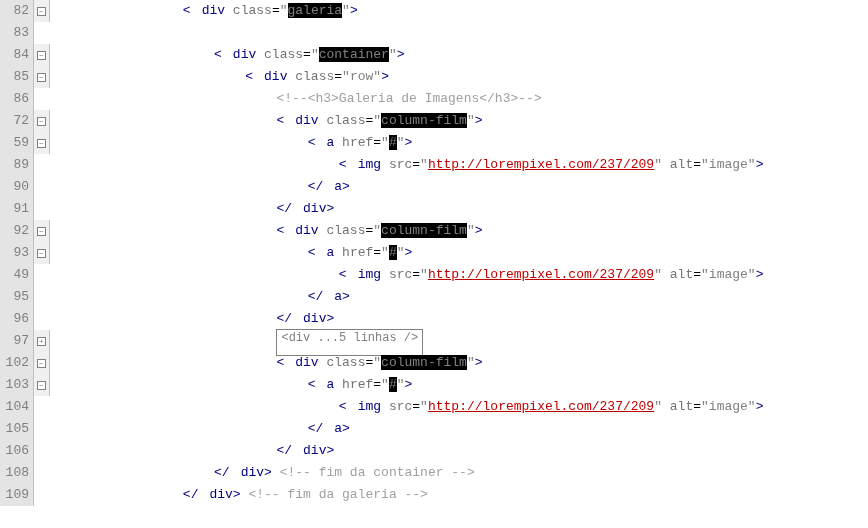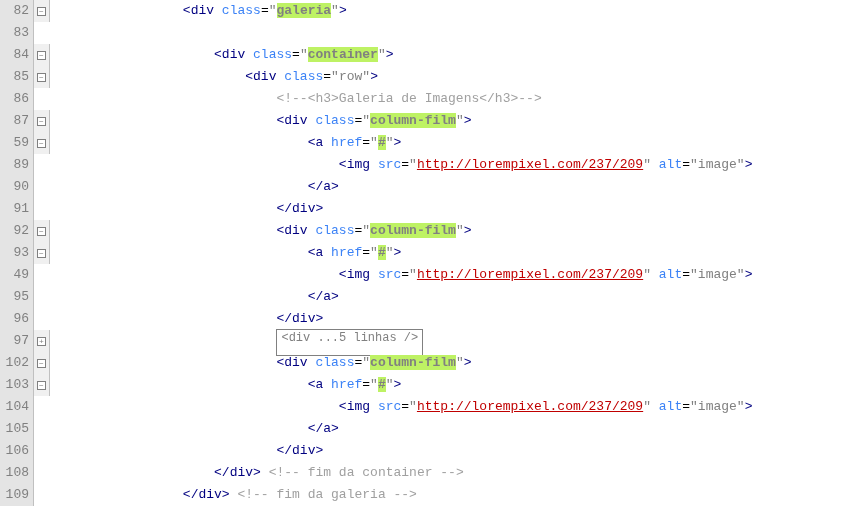--- a/index.html
+++ b/index.html
@@ -60,24 +60,24 @@
     bottom: 0;
     width: 1px;
     background: #c0c0c0;
   }
   .code {
     padding-left: 8px;
     flex: 0 0 auto;
   }
   .indent { display: inline-block; white-space: pre; }
   .tag { color: #000080; }
-  .tagname { color: #000080; }
-  .attrname { color: #3b82f6; }
+  .tagname { color: #000080; margin-left: 11px; }
+  .attrname { color: #737373; }
   .attrval { color: #808080; }
-  .attrval.hl { background: #bef264; font-weight: bold; }
+  .attrval.hl { background: #000000; }
   .string-url { color: #c00000; text-decoration: underline; }
   .quote { color: #808080; }
   .text { color: #000000; }
   .comment { color: #a0a0a0; }
   .collapsed-summary {
     display: inline-block;
     border: 1px solid #808080;
     padding: 0 4px;
     color: #808080;
     font-size: 12px;
@@ -108,21 +108,21 @@
       <div class="lineno">85</div>
       <div class="fold-col"><span class="fold-box">−</span></div>
       <div class="code"><span class="indent">                        </span><span class="tag">&lt;</span><span class="tagname">div</span><span class="text"> </span><span class="attrname">class</span><span class="text">=</span><span class="quote">"</span><span class="attrval">row</span><span class="quote">"</span><span class="tag">&gt;</span></div>
     </div>
     <div class="line">
       <div class="lineno">86</div>
       <div class="fold-col fold-line"></div>
       <div class="code"><span class="indent">                            </span><span class="comment">&lt;!--&lt;h3&gt;Galeria de Imagens&lt;/h3&gt;--&gt;</span></div>
     </div>
     <div class="line">
-      <div class="lineno">87</div>
+      <div class="lineno">72</div>
       <div class="fold-col"><span class="fold-box">−</span></div>
       <div class="code"><span class="indent">                            </span><span class="tag">&lt;</span><span class="tagname">div</span><span class="text"> </span><span class="attrname">class</span><span class="text">=</span><span class="quote">"</span><span class="attrval hl">column-film</span><span class="quote">"</span><span class="tag">&gt;</span></div>
     </div>
     <div class="line">
       <div class="lineno">59</div>
       <div class="fold-col"><span class="fold-box">−</span></div>
       <div class="code"><span class="indent">                                </span><span class="tag">&lt;</span><span class="tagname">a</span><span class="text"> </span><span class="attrname">href</span><span class="text">=</span><span class="quote">"</span><span class="attrval hl">#</span><span class="quote">"</span><span class="tag">&gt;</span></div>
     </div>
     <div class="line">
       <div class="lineno">89</div>

